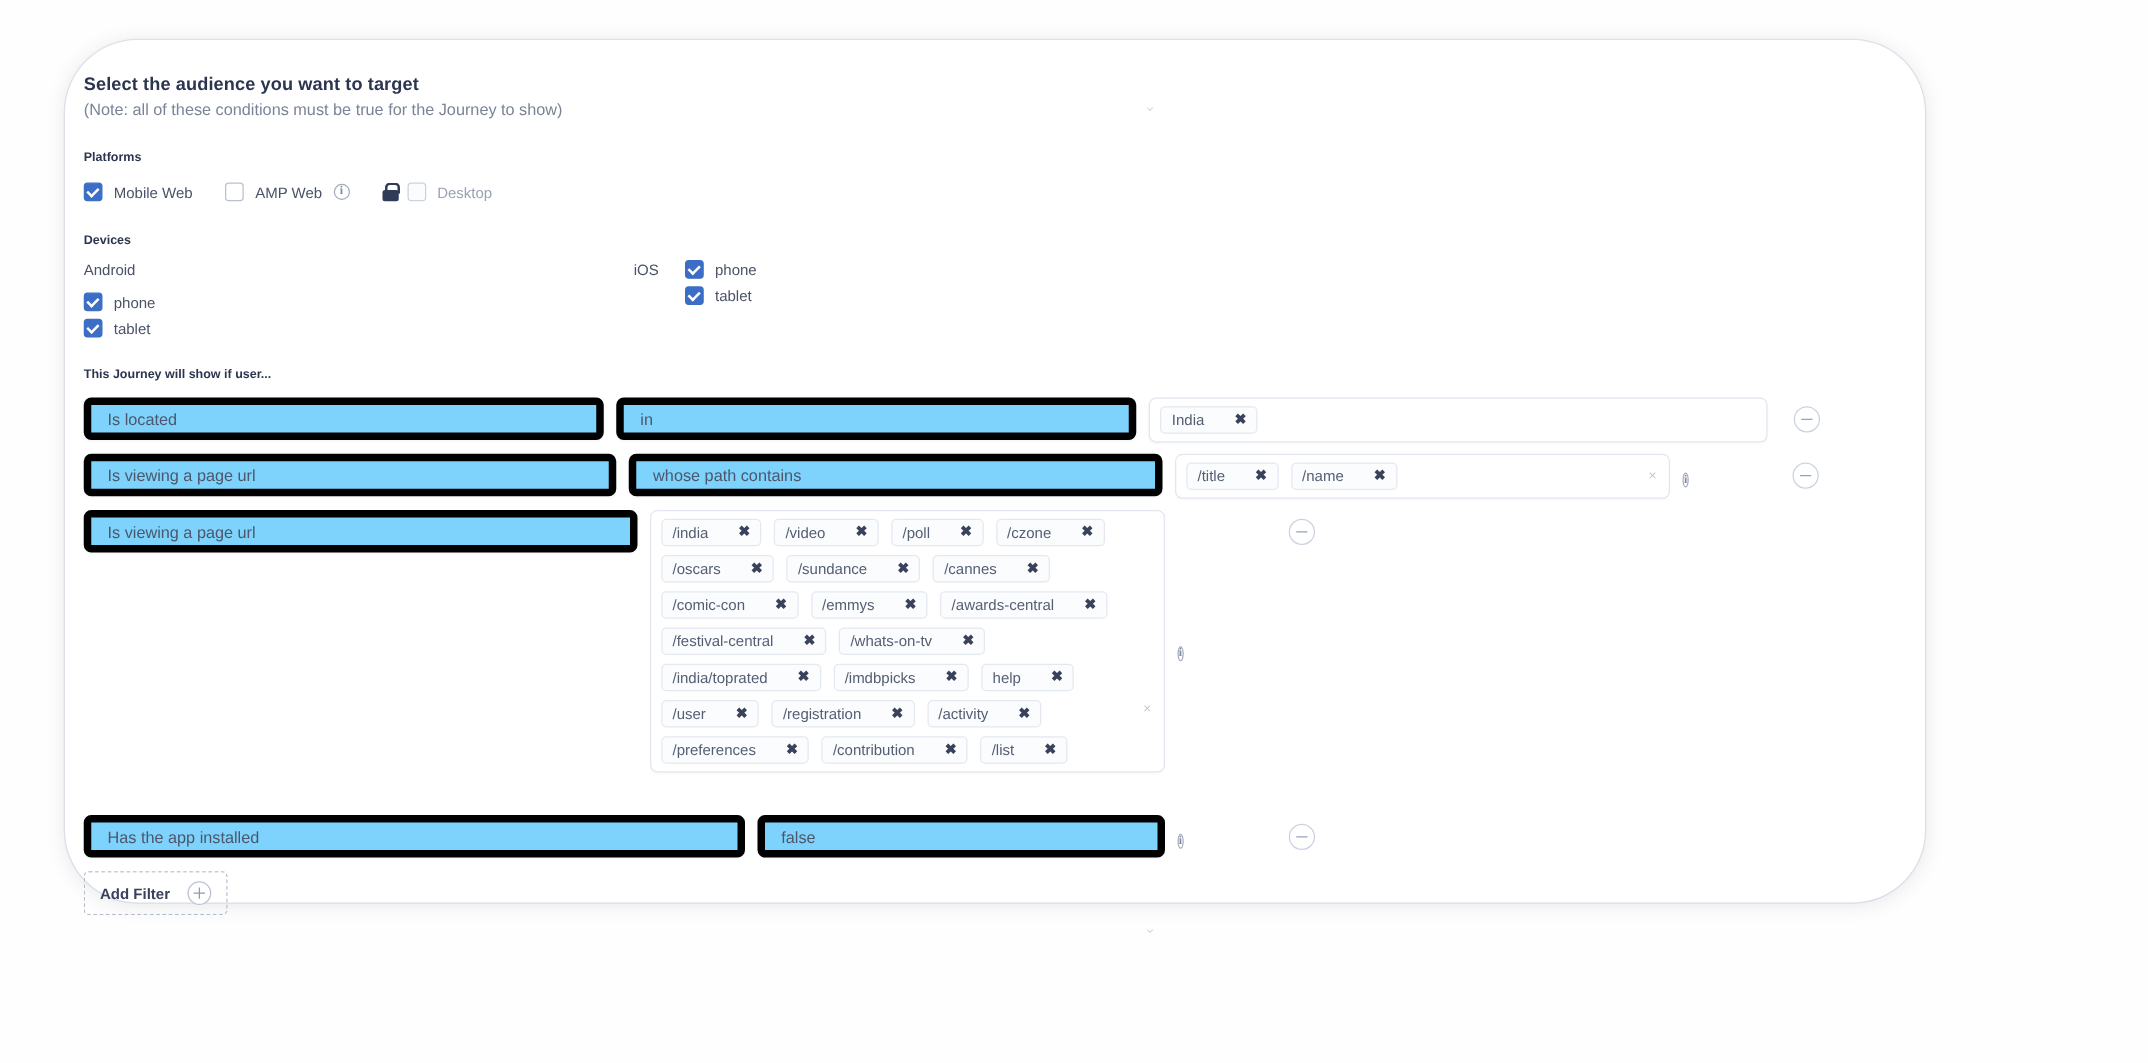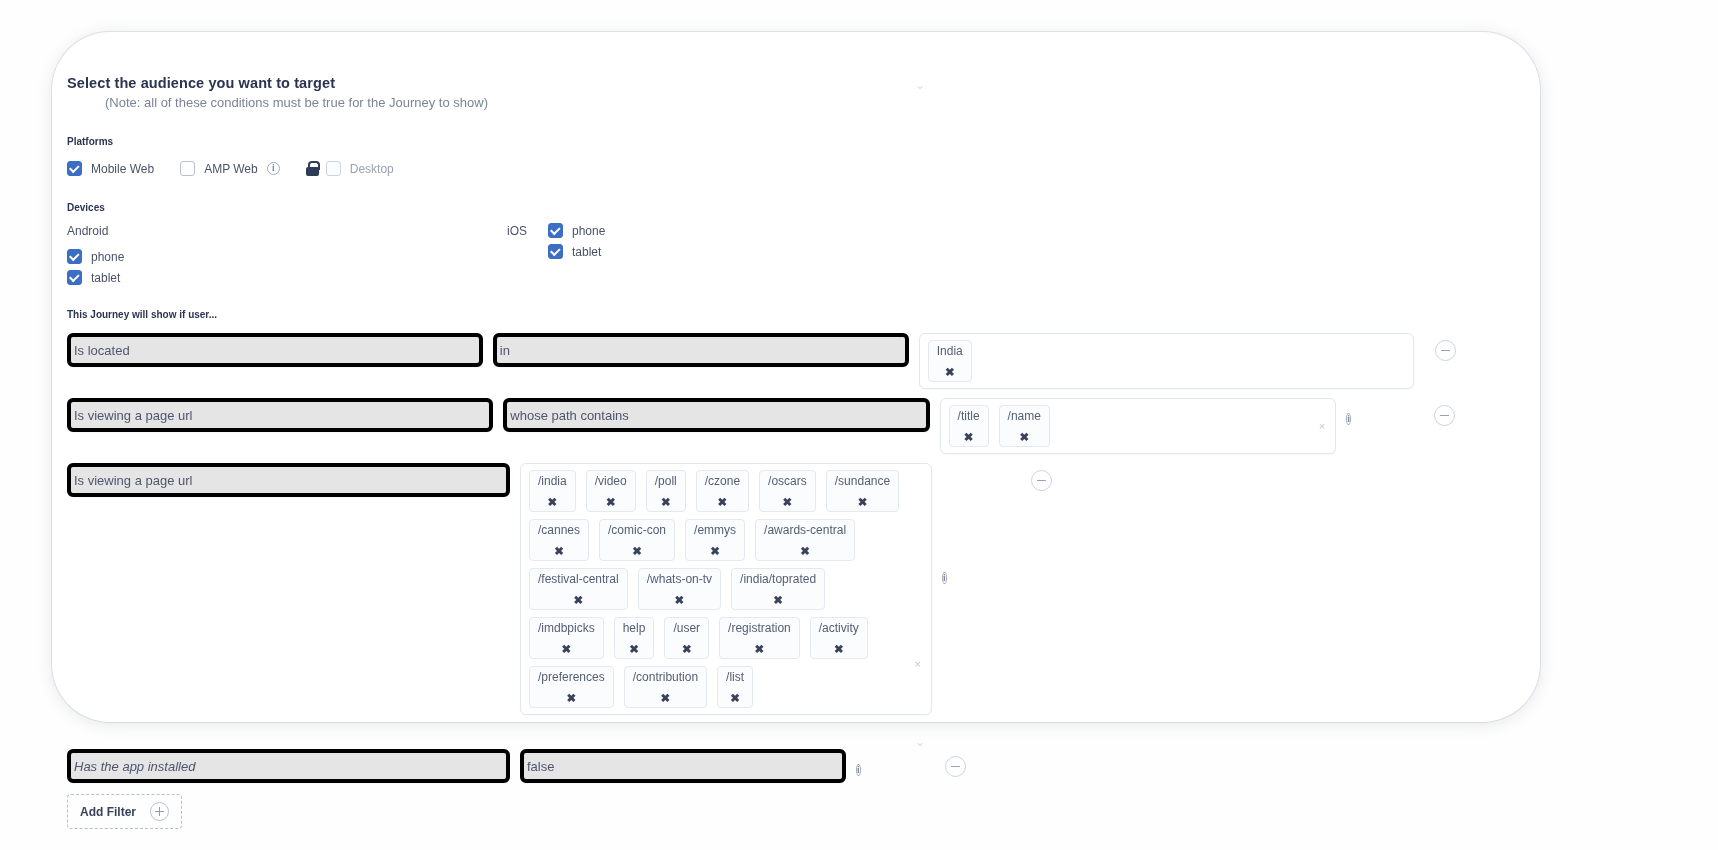--- a/index.html
+++ b/index.html
@@ -13,28 +13,28 @@
 
   .card {
     position: absolute;
     left: 52px; top: 32px;
     width: 1488px; height: 690px;
     background: #ffffff;
     border-radius: 58px;
     box-shadow: 0 2px 16px rgba(60,70,95,0.13), 0 0 0 1px rgba(210,215,228,0.55);
   }
 
-  .content { position: absolute; left: 67px; top: 75px; width: 1400px; }
+  .content { position: absolute; left: 67px; top: 60px; width: 1400px; }
 
   .heading {
     font-size: 14.5px; font-weight: bold; color: #2b3550;
     letter-spacing: .1px;
   }
   .subheading {
-    font-size: 13px; color: #7b8496; margin-top: 4px; margin-left: 38px;
+    font-size: 13px; color: #7b8496; margin-top: 4px;
   }
 
   .section-label {
     font-size: 10px; font-weight: bold; color: #2b3550;
   }
 
   
   .cb {
     width: 15px; height: 15px; border-radius: 3px;
     border: 1.6px solid #b9c0ce; background: #fff;
@@ -68,25 +68,25 @@
   }
   .lock-ico::after {
     content:""; position:absolute; left:0; top:5.5px; width:13px; height:9px;
     background:#2f3b57; border-radius:2px;
   }
 
   
   .fld {
     position: relative;
     height: 34px;
-    border: 4px solid #000000;
+    border: 6px solid #000000;
     border-radius: 6px;
-    background: #e5e5e5;
+    background: #7dd3fc;
     display: flex; align-items: center;
-    padding: 0 26px 0 3px;
+    padding: 0 26px 0 13px;
     font-size: 13px; color: #4d566b;
     box-shadow: 0 1px 1.5px rgba(100,110,130,0.05);
   }
   .caret {
     position: absolute; right: 11px; top: 50%;
     width: 0; height: 0; margin-top: -2px;
     border-left: 4px solid transparent;
     border-right: 4px solid transparent;
     border-top: 5px solid #6a7governed;
     border-top-color: #6d7policy;
@@ -98,29 +98,28 @@
   .chipbox {
     position: relative;
     border: 1px solid #e2e6ee;
     border-radius: 6px;
     background: #fff;
     padding: 6px 30px 6px 8px;
     display: flex; flex-wrap: wrap; gap: 7px 10px;
     box-shadow: 0 1px 1.5px rgba(100,110,130,0.05);
   }
   .chip {
-    display: inline-flex; align-items: center; gap: 9px;
+    display: inline-flex; align-items: center; gap: 24px;
     background: #fbfcfd;
     border: 1px solid #e4e8ef;
     border-radius: 4px;
     padding: 3px 8px;
     font-size: 12px; color: #545e73;
     line-height: 14px;
     white-space: nowrap;
-    flex-direction: column;
   }
   .chip-x { font-size: 11.5px; color: #39425a; font-weight: bold; line-height: 11px; }
 
   .clear-x {
     position: absolute; right: 10px; top: 50%; transform: translateY(-50%);
     font-size: 11px; color: #c2c8d4;
   }
 
   
   .minus {
@@ -372,21 +371,21 @@
         </div>
         <div style="padding-top:104px;">
           <span class="info-ico">i</span>
         </div>
         <div style="width:46px;display:flex;justify-content:center;padding-top:7px;margin-left:62px;">
           <div class="minus"></div>
         </div>
       </div>
 
       <div style="display:flex;align-items:flex-start;gap:10px;margin-top:34px;">
-        <div class="fld" style="width:443px;font-style:italic;">
+        <div class="fld" style="width:529px;">
           <span>Has the app installed</span>
           <span class="caret"></span>
         </div>
         <div class="fld" style="width:326px;">
           <span>false</span>
           <span class="caret"></span>
         </div>
         <div style="padding-top:10px;">
           <span class="info-ico">i</span>
         </div>

